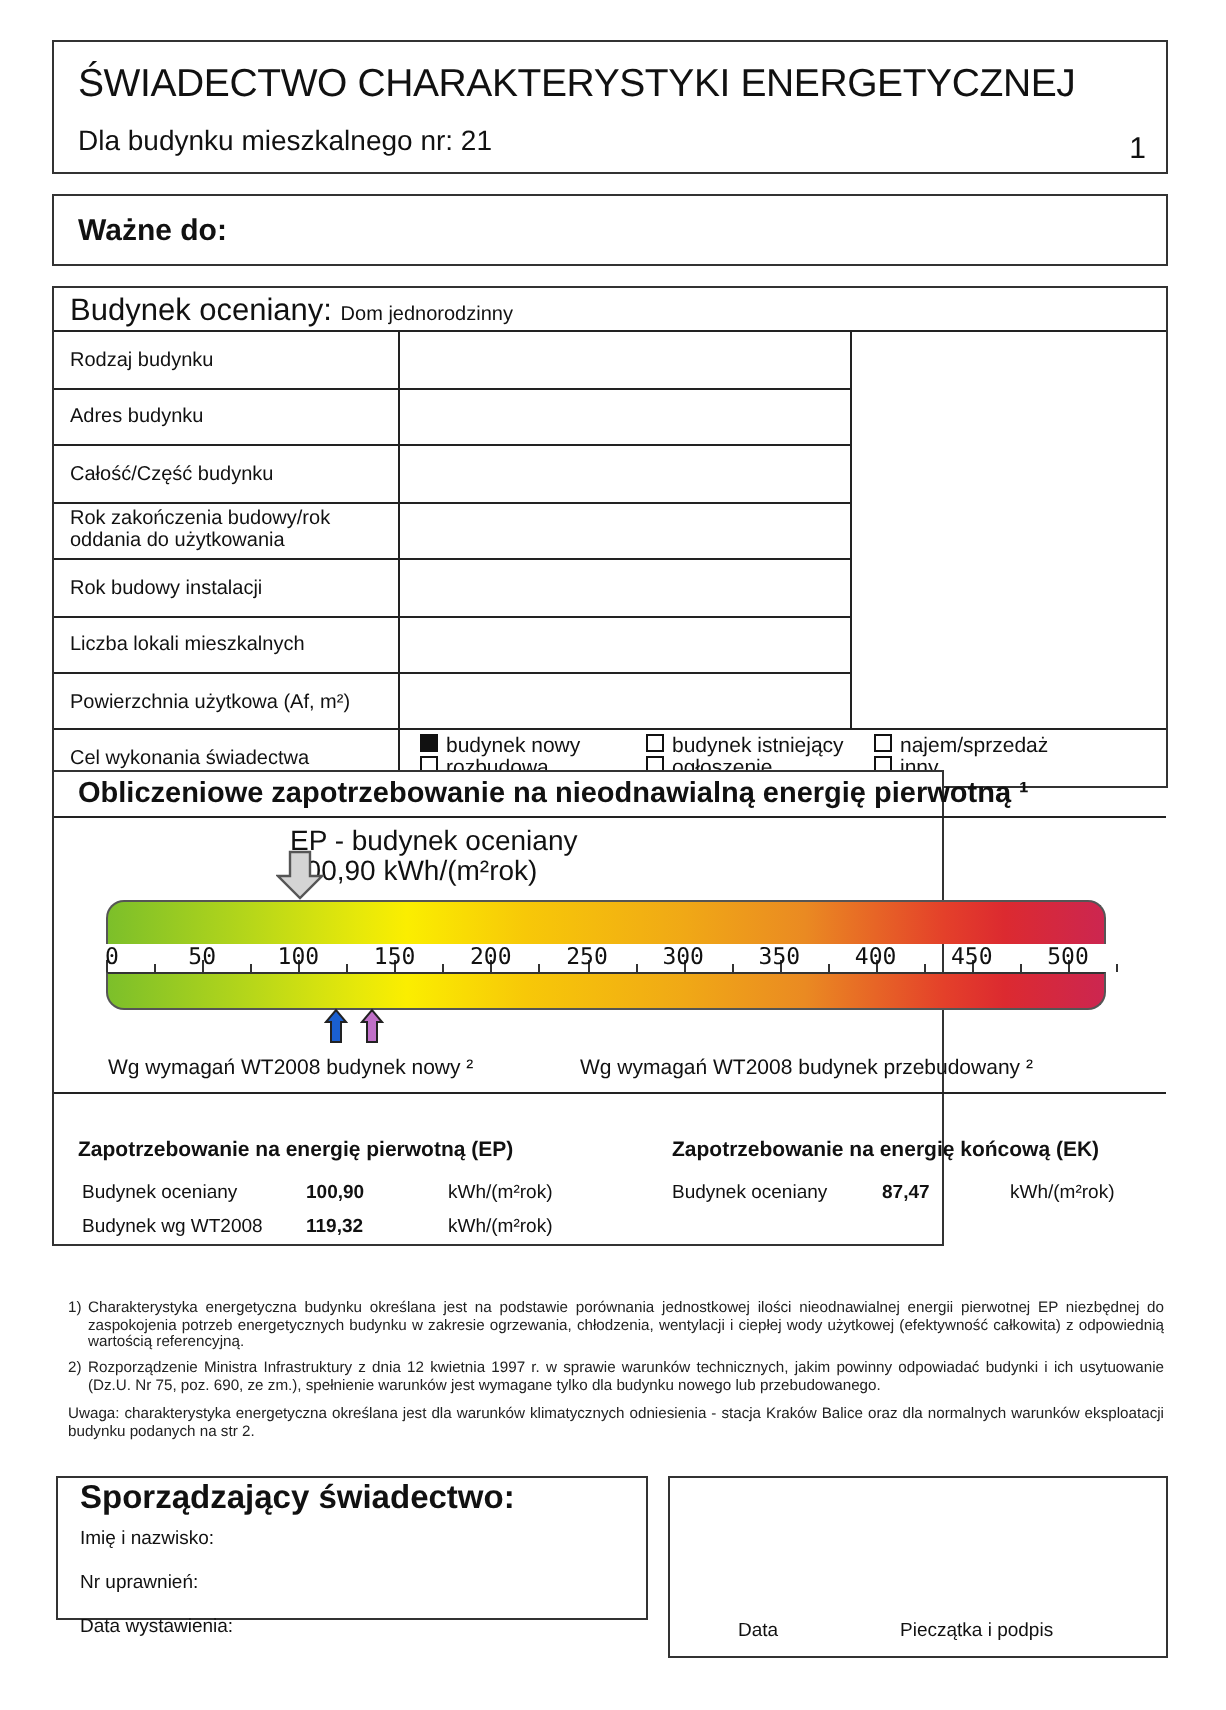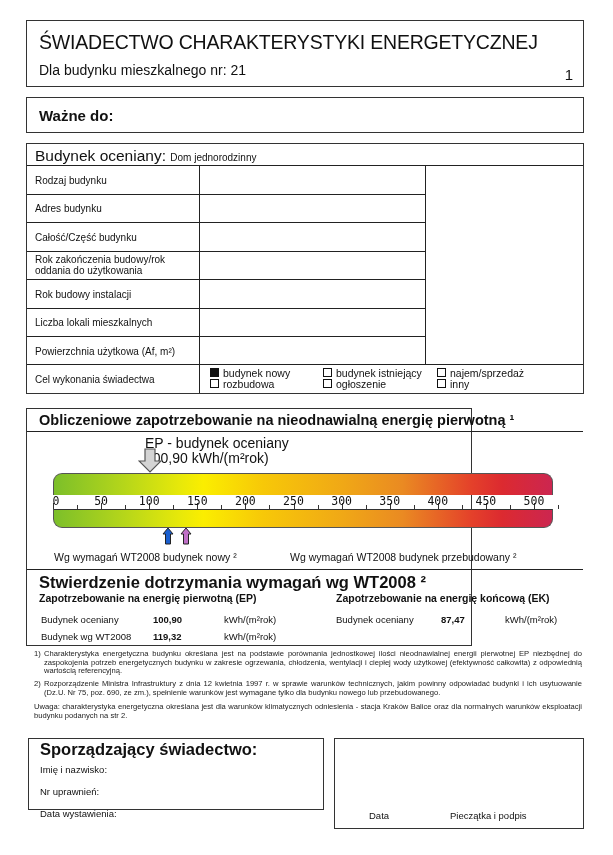--- a/index.html
+++ b/index.html
@@ -23,21 +23,21 @@
   #bld .hd { left: 8px; top: 3px; font-size: 15.5px; }
   #bld .hd .small { font-size: 10px; }
   .hline { position: absolute; height: 0; border-top: 1.3px solid #222; }
   .vline { position: absolute; width: 0; border-left: 1.3px solid #222; }
   .rowlbl { position: absolute; left: 8px; font-size: 10px; line-height: 11px; }
   .cb { position: absolute; font-size: 10.5px; white-space: nowrap; }
   .cb .sq { display: inline-block; width: 7px; height: 7px; border: 1.2px solid #111; margin-right: 4px; vertical-align: -0px; box-sizing: content-box; }
   .cb .sq.on { background: #111; }
 
   
-  #ep { left: 26px; top: 408px; width: 446px; height: 238px; }
+  #ep { left: 26px; top: 385px; width: 446px; height: 238px; }
   #ep .hd { left: 12px; top: 3px; font-size: 14.5px; font-weight: bold; }
   #ep .eplbl { left: 118px; top: 27px; font-size: 14px; line-height: 15px; }
   .gauge-bar { position: absolute; left: 26px; width: 500px; border: 1.3px solid #555; box-sizing: border-box;
     background: linear-gradient(to right, #7cbf2a 0%, #b5d61a 14%, #e6e80a 25%, #fbee00 30%, #f7c808 42%, #f0a816 58%, #ea8a22 70%, #e4402a 84%, #dc2a30 90%, #cc2650 100%); }
   #bar-top { top: 64px; height: 22px; border-radius: 9px 9px 0 0; border-bottom: none; }
   #bar-bot { top: 100px; height: 19px; border-radius: 0 0 9px 9px; border-top: 1.3px solid #333; }
   .ticklbl { position: absolute; top: 85px; font-family: "DejaVu Sans Mono", monospace; font-size: 11.5px; transform: translateX(-50%); }
   .tick { position: absolute; width: 0; border-left: 1.2px solid #333; }
   #ep .req1 { left: 27px; top: 142px; font-size: 10.5px; }
   #ep .req2 { left: 263px; top: 142px; font-size: 10.5px; }
@@ -173,21 +173,20 @@
     <polygon points="3.5,17 3.5,7 1,7 6,1 11,7 8.5,7 8.5,17" fill="#1a5fd0" stroke="#222" stroke-width="1"></polygon>
   </svg>
   <svg id="arrow-reb" class="abs" width="12" height="18" style="top: 118px; left: 152.756px;">
     <polygon points="3.5,17 3.5,7 1,7 6,1 11,7 8.5,7 8.5,17" fill="#c070c8" stroke="#222" stroke-width="1"></polygon>
   </svg>
 
   <span class="t req1">Wg wymagań WT2008 budynek nowy ²</span>
   <span class="t req2">Wg wymagań WT2008 budynek przebudowany ²</span>
 
   <div class="hline div"></div>
-  <span class="t hd2">Stwierdzenie dotrzymania wymagań wg WT2008 ²</span>
   <span class="t sub2">Zapotrzebowanie na energię końcową (EK)</span>
   <span class="t sub1">Zapotrzebowanie na energię pierwotną (EP)</span>
 
   <span class="t cell" style="left:14px;top:205px;">Budynek oceniany</span>
   <span class="t val" style="left:126px;top:205px;">100,90</span>
   <span class="t cell" style="left:197px;top:205px;">kWh/(m²rok)</span>
   <span class="t cell" style="left:14px;top:222px;">Budynek wg WT2008</span>
   <span class="t val" style="left:126px;top:222px;">119,32</span>
   <span class="t cell" style="left:197px;top:222px;">kWh/(m²rok)</span>
 

